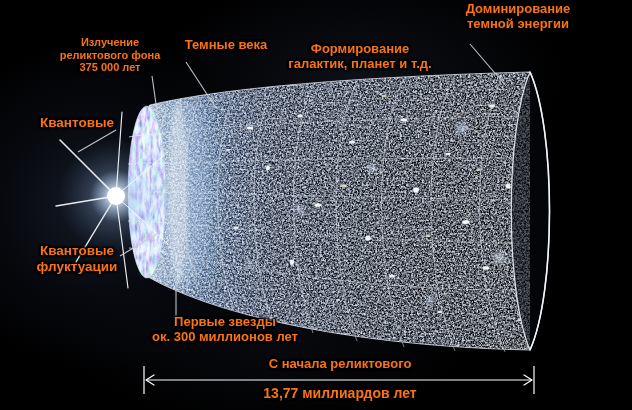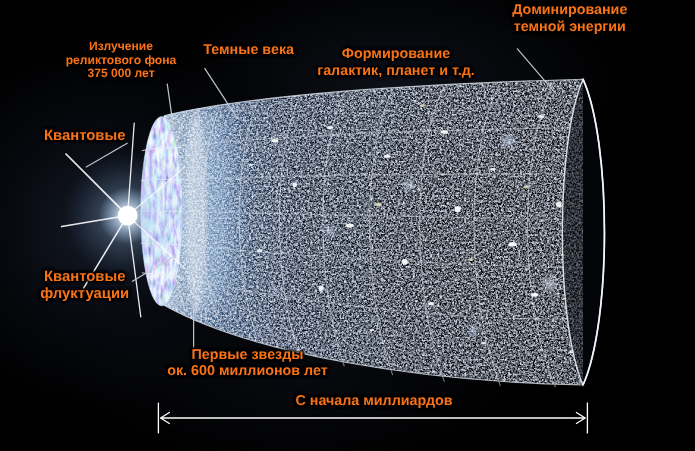--- a/index.html
+++ b/index.html
@@ -286,18 +286,19 @@
 
   <div class="label center" id="lbl-formation">Формирование
 галактик, планет и т.д.</div>
 
   <div class="label center" id="lbl-darkages">Темные века</div>
 
   <div class="label center" id="lbl-darkenergy">Доминирование
 темной энергии</div>
 
   <div class="label center" id="lbl-firststars">Первые звезды
-ок. 600 миллионов лет</div>
-
-  <div class="label center" id="lbl-since">С начала миллиардов</div>
-
+ок. 300 миллионов лет</div>
+
+  <div class="label center" id="lbl-since">С начала реликтового</div>
+
+  <div class="label center" id="lbl-age">13,77 миллиардов лет</div>
 
 </div>
 
 </body></html>

